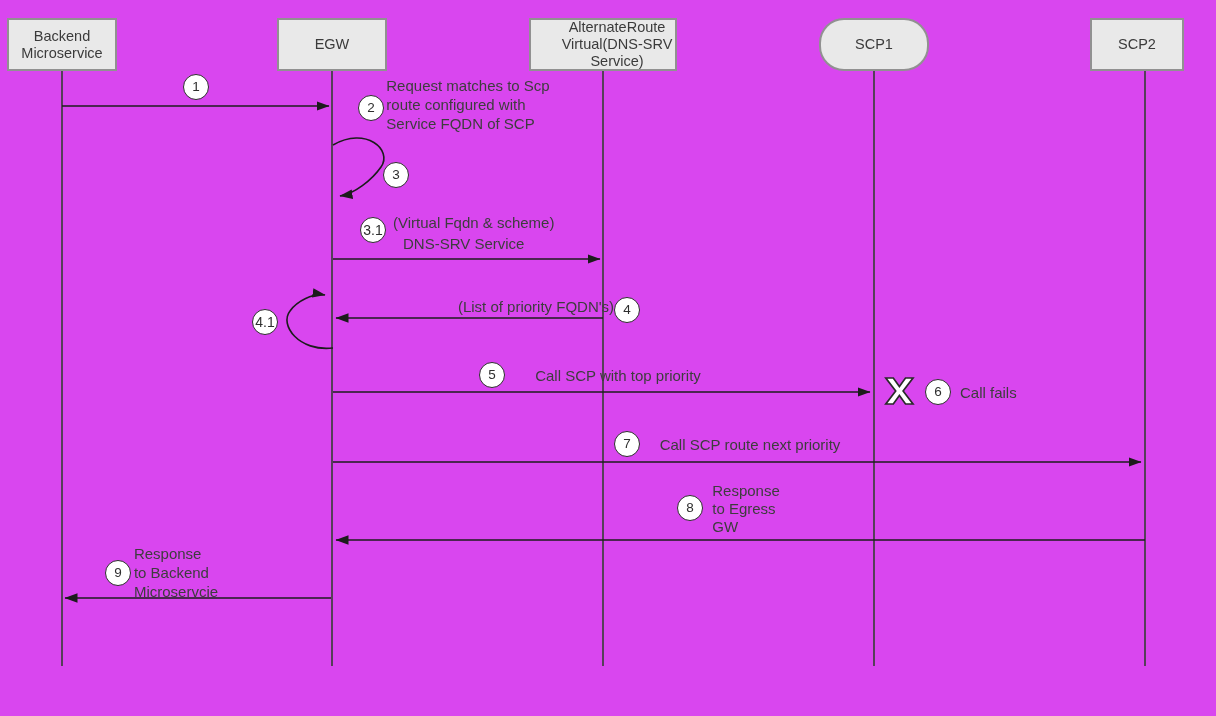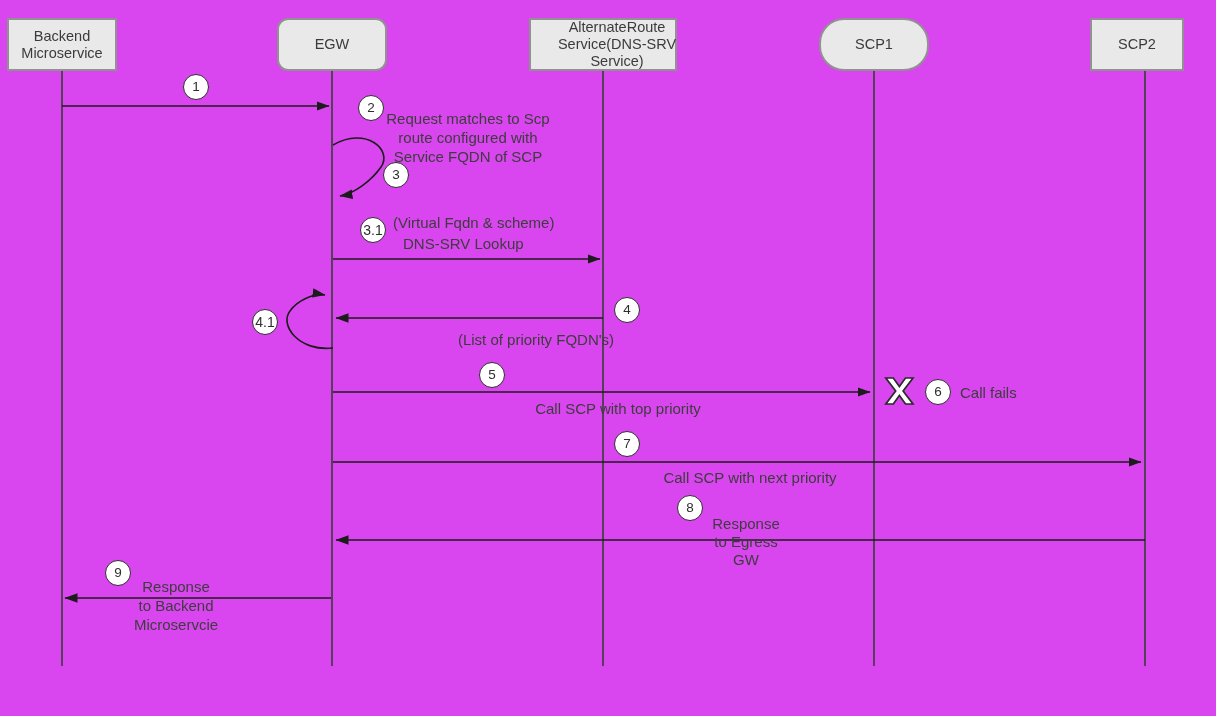--- a/index.html
+++ b/index.html
@@ -18,21 +18,21 @@
   .circle{
     position:absolute;width:26px;height:26px;box-sizing:border-box;border-radius:50%;
     border:1.6px solid #2e2e2e;background:#ffffff;color:#2e2e2e;
     display:flex;align-items:center;justify-content:center;
     font-size:13.5px;line-height:1;
   }
   .circle.small{font-size:14px;}
   .msg{
     position:absolute;font-size:15px;color:#3d3d3d;white-space:nowrap;line-height:19px;
   }
-  .msg.center{transform:translateX(-50%);text-align:center;margin-top:33px;}
+  .msg.center{transform:translateX(-50%);}
   .msg span{display:block;}
   .lh18{line-height:18px;}
 </style>
 </head>
 <body>
 
 <div id="stage">
 
   <svg id="wires" viewBox="0 0 1216 716">
     <defs>
@@ -60,26 +60,26 @@
 
     <g transform="translate(885,378)">
       <path d="M0.8 0 H8.3 L14.4 8.6 L20.5 0 H28 L18.1 13 L28 26 H20.5 L14.4 17.4 L8.3 26 H0.8 L10.7 13 Z" fill="#ffffff" stroke="#2a2a2a" stroke-width="1.7" stroke-linejoin="miter"></path>
     </g>
   </svg>
 
   <div class="actor" style="left:7px;width:110px;">
     <span>Backend</span>
     <span>Microservice</span>
   </div>
-  <div class="actor" style="left:277px;width:110px;border-radius:11px;">
+  <div class="actor" style="left:277px;width:110px;">
     <span>EGW</span>
   </div>
   <div class="actor" style="left:529px;width:148px;padding-left:28px;">
     <span>AlternateRoute</span>
-    <span>Service(DNS-SRV</span>
+    <span>Virtual(DNS-SRV</span>
     <span>Service)</span>
   </div>
   <div class="actor" style="left:819px;width:110px;border-radius:25px;">
     <span>SCP1</span>
   </div>
   <div class="actor" style="left:1090px;width:94px;">
     <span>SCP2</span>
   </div>
 
   <div class="circle" style="left:183px;top:74px;">1</div>
@@ -97,37 +97,37 @@
   <div class="msg center" style="left:468px;top:76px;">
     <span>Request matches to Scp</span>
     <span>route configured with</span>
     <span>Service FQDN of SCP</span>
   </div>
 
   <div class="msg" style="left:393px;top:213px;">
     <span>(Virtual Fqdn &amp; scheme)</span>
   </div>
   <div class="msg" style="left:403px;top:234px;">
-    <span>DNS-SRV Lookup</span>
+    <span>DNS-SRV Service</span>
   </div>
 
   <div class="msg center" style="left:536px;top:297px;">
     <span>(List of priority FQDN's)</span>
   </div>
 
   <div class="msg center" style="left:618px;top:366px;">
     <span>Call SCP with top priority</span>
   </div>
 
   <div class="msg" style="left:960px;top:383px;">
     <span>Call fails</span>
   </div>
 
   <div class="msg center" style="left:750px;top:435px;">
-    <span>Call SCP with next priority</span>
+    <span>Call SCP route next priority</span>
   </div>
 
   <div class="msg center lh18" style="left:746px;top:482px;">
     <span>Response</span>
     <span>to Egress</span>
     <span>GW</span>
   </div>
 
   <div class="msg center" style="left:176px;top:544px;">
     <span>Response</span>

